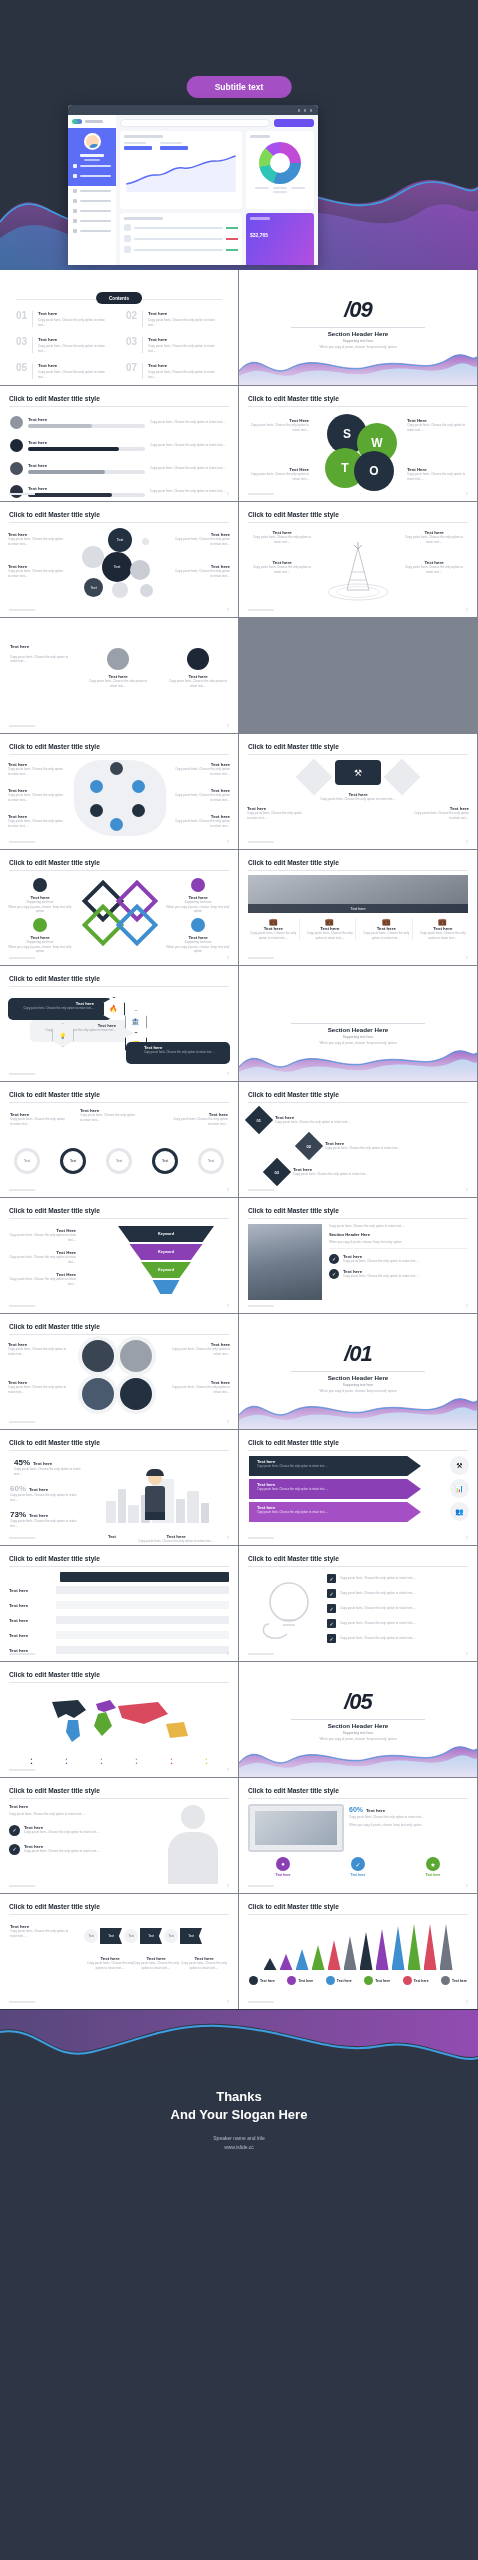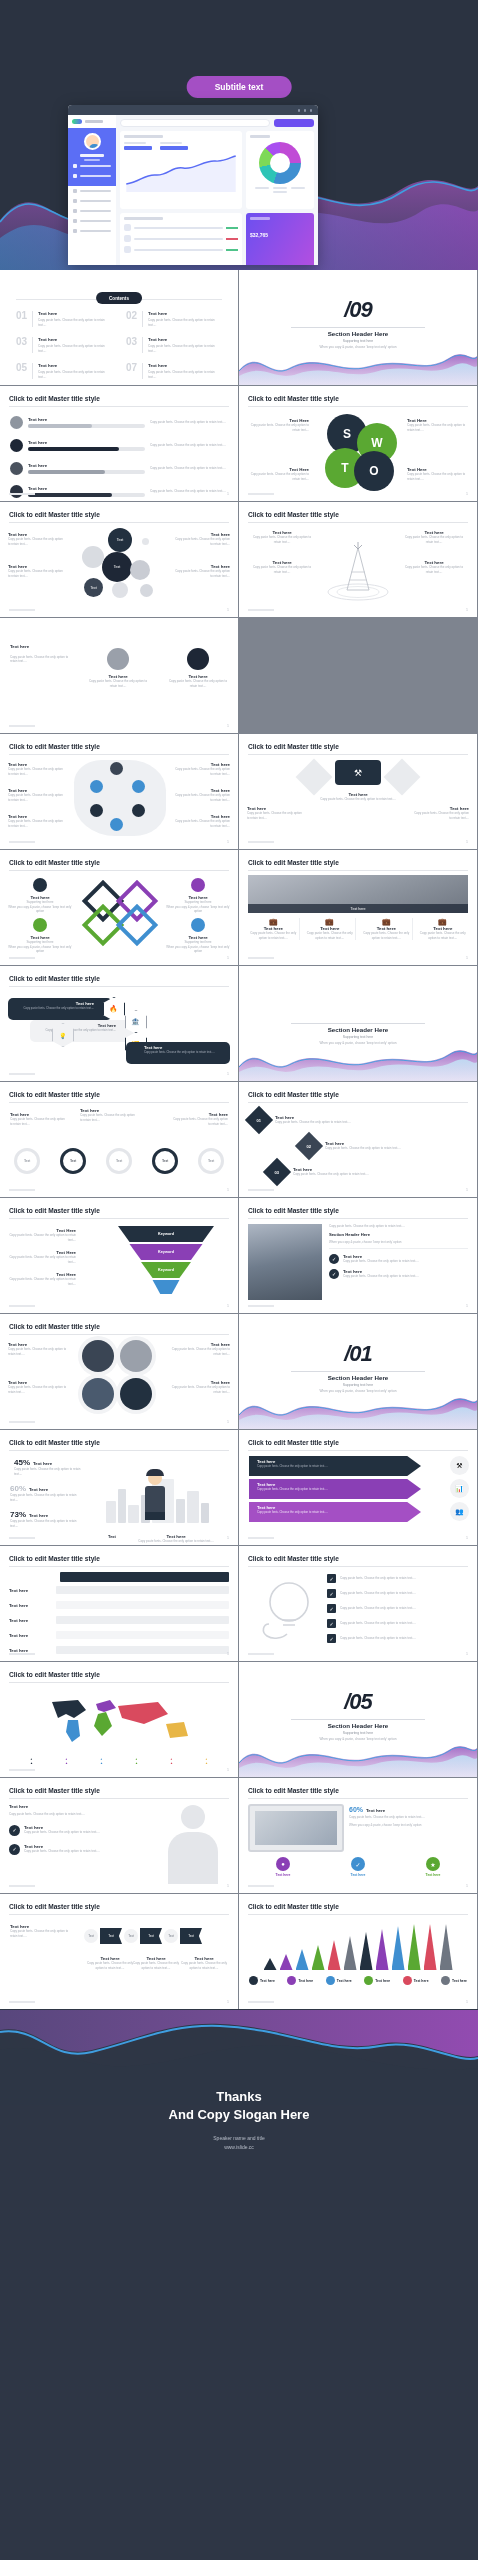--- a/index.html
+++ b/index.html
@@ -1165,19 +1165,19 @@
         <stop offset="1" stop-color="#a44fc4"></stop>
       </linearGradient>
     </defs>
     <rect x="0" y="0" width="478" height="95" fill="url(#tg1)" opacity=".85"></rect>
     <path d="M0,20 C40,14 50,50 92,40 C140,28 170,12 220,14 C290,17 330,44 380,34 C420,26 455,52 478,46 L478,95 L0,95 Z" fill="#2e3645"></path>
     <path d="M0,22 C40,16 50,52 92,42 C140,30 170,14 220,16 C290,19 330,46 380,36 C420,28 455,54 478,48" fill="none" stroke="#3f9ee0" stroke-width="2"></path>
     <path d="M0,40 C50,30 80,60 130,56 C190,52 230,30 290,36 C350,42 400,66 478,58 L478,95 L0,95 Z" fill="#2e3645" opacity=".55"></path>
   </svg>
   <div class="thanks-t">
     <span>Thanks</span><br>
-    <span>And Copy Slogan Here</span>
+    <span>And Your Slogan Here</span>
   </div>
   <div class="thanks-s">
     <span>Speaker name and title</span><br>
     <span>www.islide.cc</span>
   </div>
 </div>
 
 </body></html>

